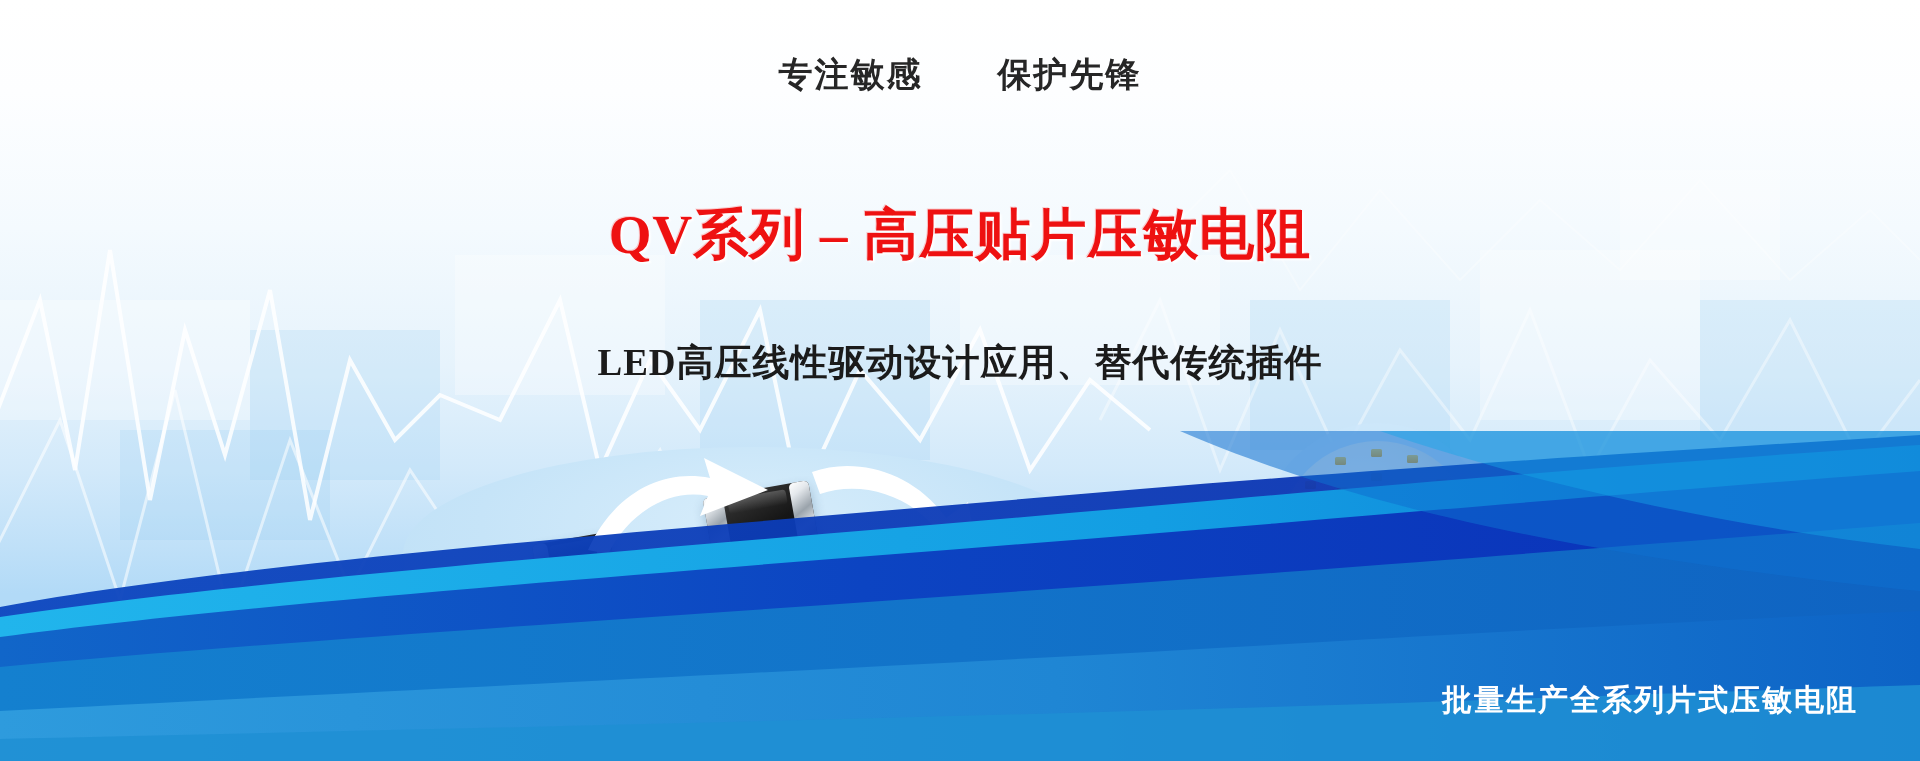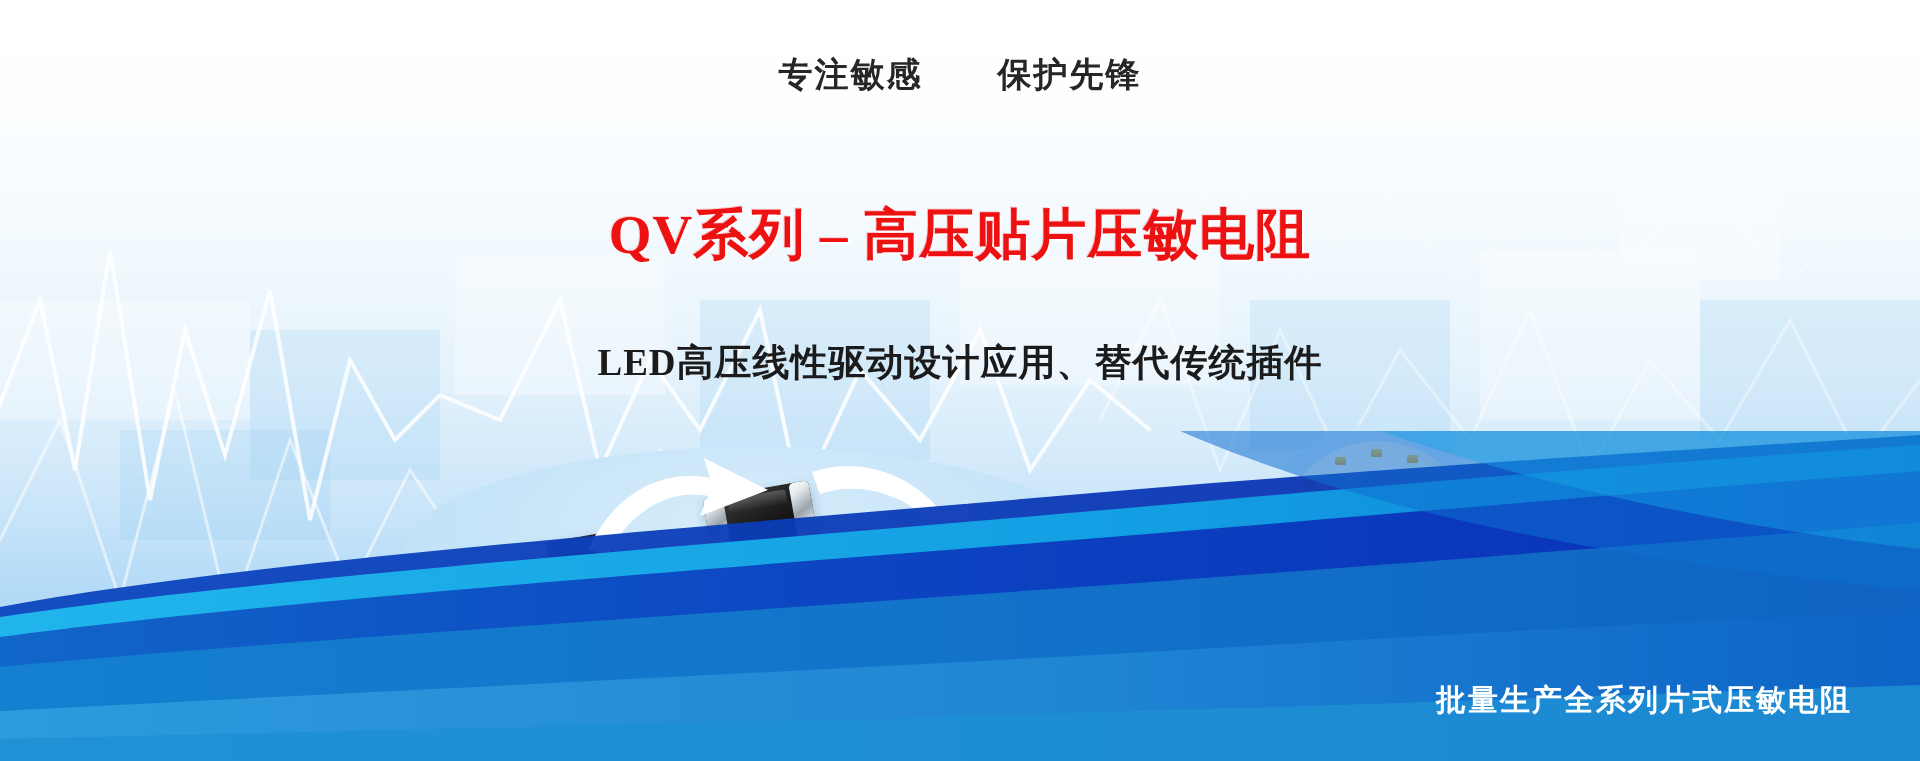--- a/index.html
+++ b/index.html
@@ -96,21 +96,21 @@
     font-family:"Liberation Serif",serif;font-size:55px;font-weight:bold;
     color:#ee1111;letter-spacing:1px;
     text-shadow:2px 2px 2px rgba(255,255,255,0.95),-1px -1px 0 rgba(255,120,120,0.35);
   }
   #sub-title{
     position:absolute;left:0;top:290px;width:1920px;text-align:center;
     font-family:"Liberation Serif",serif;font-size:37px;font-weight:bold;
     color:#1b1b1b;letter-spacing:1px;margin-top:48px;
   }
   #footer-caption{
-    position:absolute;right:76px;top:680px;
+    position:absolute;right:70px;top:680px;
     font-family:"Liberation Serif",serif;font-size:30px;font-weight:600;
     color:#ffffff;letter-spacing:2px;
   }
 </style>
 </head>
 <body>
 
 <div id="banner">
 
   <div class="panel" style="left:0;top:300px;width:250px;height:120px;"></div>

